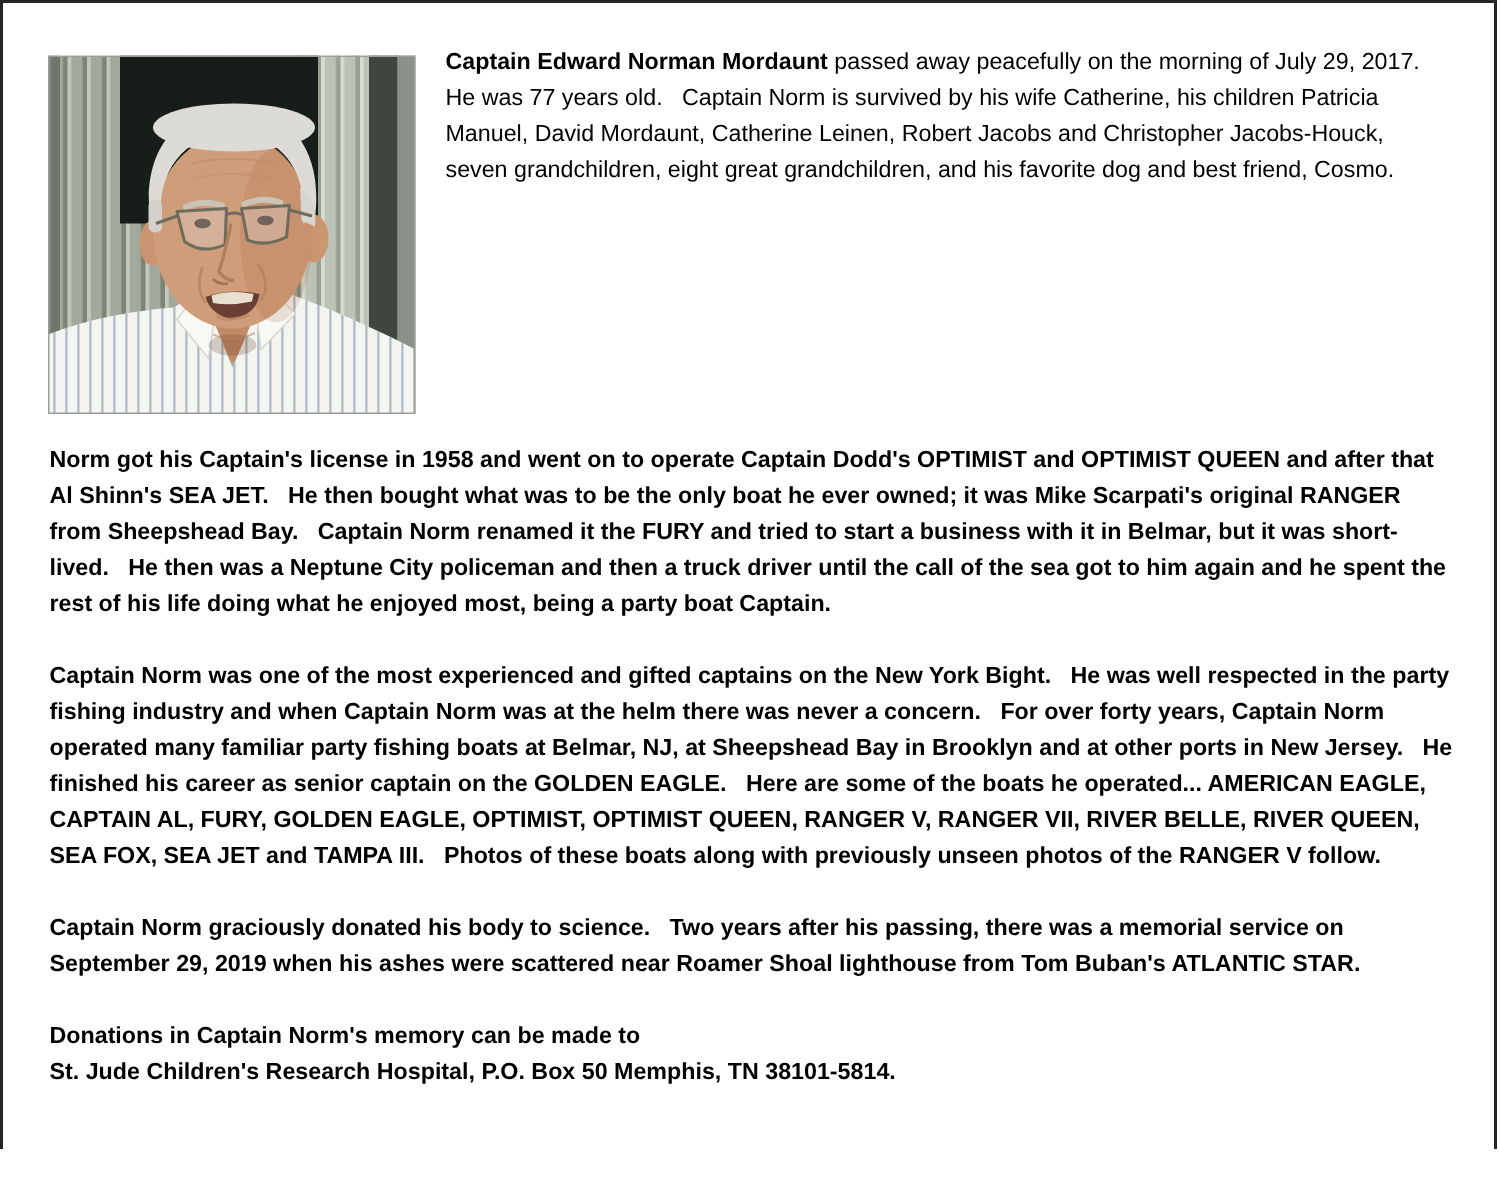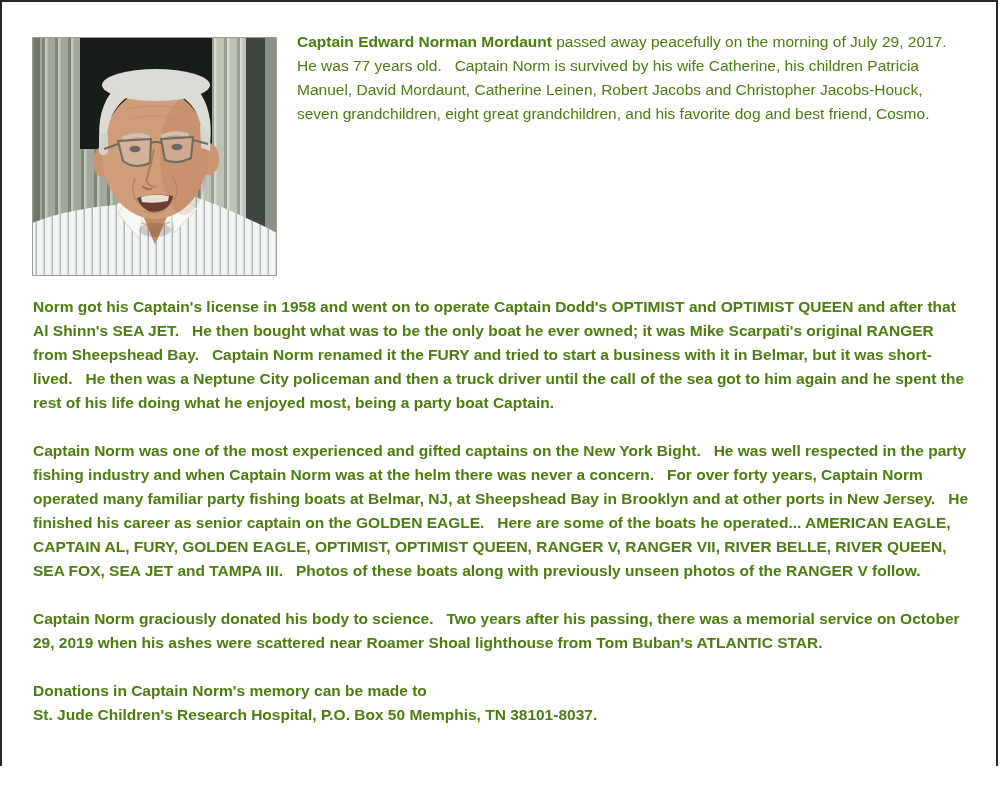--- a/index.html
+++ b/index.html
@@ -35,21 +35,21 @@
   .body-block {
     position: absolute;
     left: 33px; top: 295px;
     width: 936px;
     font-weight: bold;
   }
   .para {
     margin: 0 0 24px 0;
     font-size: 15.5px;
     line-height: 24px;
-    color: #4d7c0f;
+    color: #000000;
     white-space: pre-wrap;
   }
   .para b { font-weight: bold; }
 </style>
 </head>
 <body>
 
 <div class="page">
   <div class="frame"></div>
 
@@ -130,17 +130,17 @@
     </svg>
   </div>
 
   <div class="intro-block">
     <p class="para"><b>Captain Edward Norman Mordaunt</b><span> passed away peacefully on the morning of July 29, 2017.   He was 77 years old.   Captain Norm is survived by his wife Catherine, his children Patricia Manuel, David Mordaunt, Catherine Leinen, Robert Jacobs and Christopher Jacobs-Houck, seven grandchildren, eight great grandchildren, and his favorite dog and best friend, Cosmo.</span></p>
   </div>
 
   <div class="body-block">
     <p class="para">Norm got his Captain's license in 1958 and went on to operate Captain Dodd's OPTIMIST and OPTIMIST QUEEN and after that Al Shinn's SEA JET.   He then bought what was to be the only boat he ever owned; it was Mike Scarpati's original RANGER from Sheepshead Bay.   Captain Norm renamed it the FURY and tried to start a business with it in Belmar, but it was short-lived.   He then was a Neptune City policeman and then a truck driver until the call of the sea got to him again and he spent the rest of his life doing what he enjoyed most, being a party boat Captain.</p>
     <p class="para">Captain Norm was one of the most experienced and gifted captains on the New York Bight.   He was well respected in the party fishing industry and when Captain Norm was at the helm there was never a concern.   For over forty years, Captain Norm operated many familiar party fishing boats at Belmar, NJ, at Sheepshead Bay in Brooklyn and at other ports in New Jersey.   He finished his career as senior captain on the GOLDEN EAGLE.   Here are some of the boats he operated... AMERICAN EAGLE, CAPTAIN AL, FURY, GOLDEN EAGLE, OPTIMIST, OPTIMIST QUEEN, RANGER V, RANGER VII, RIVER BELLE, RIVER QUEEN, SEA FOX, SEA JET and TAMPA III.   Photos of these boats along with previously unseen photos of the RANGER V follow.</p>
-    <p class="para">Captain Norm graciously donated his body to science.   Two years after his passing, there was a memorial service on October 29, 2019 when his ashes were scattered near Roamer Shoal lighthouse from Tom Buban's ATLANTIC STAR.</p>
+    <p class="para">Captain Norm graciously donated his body to science.   Two years after his passing, there was a memorial service on September 29, 2019 when his ashes were scattered near Roamer Shoal lighthouse from Tom Buban's ATLANTIC STAR.</p>
     <p class="para">Donations in Captain Norm's memory can be made to
-St. Jude Children's Research Hospital, P.O. Box 50 Memphis, TN 38101-8037.</p>
+St. Jude Children's Research Hospital, P.O. Box 50 Memphis, TN 38101-5814.</p>
   </div>
 </div>
 
 </body></html>

